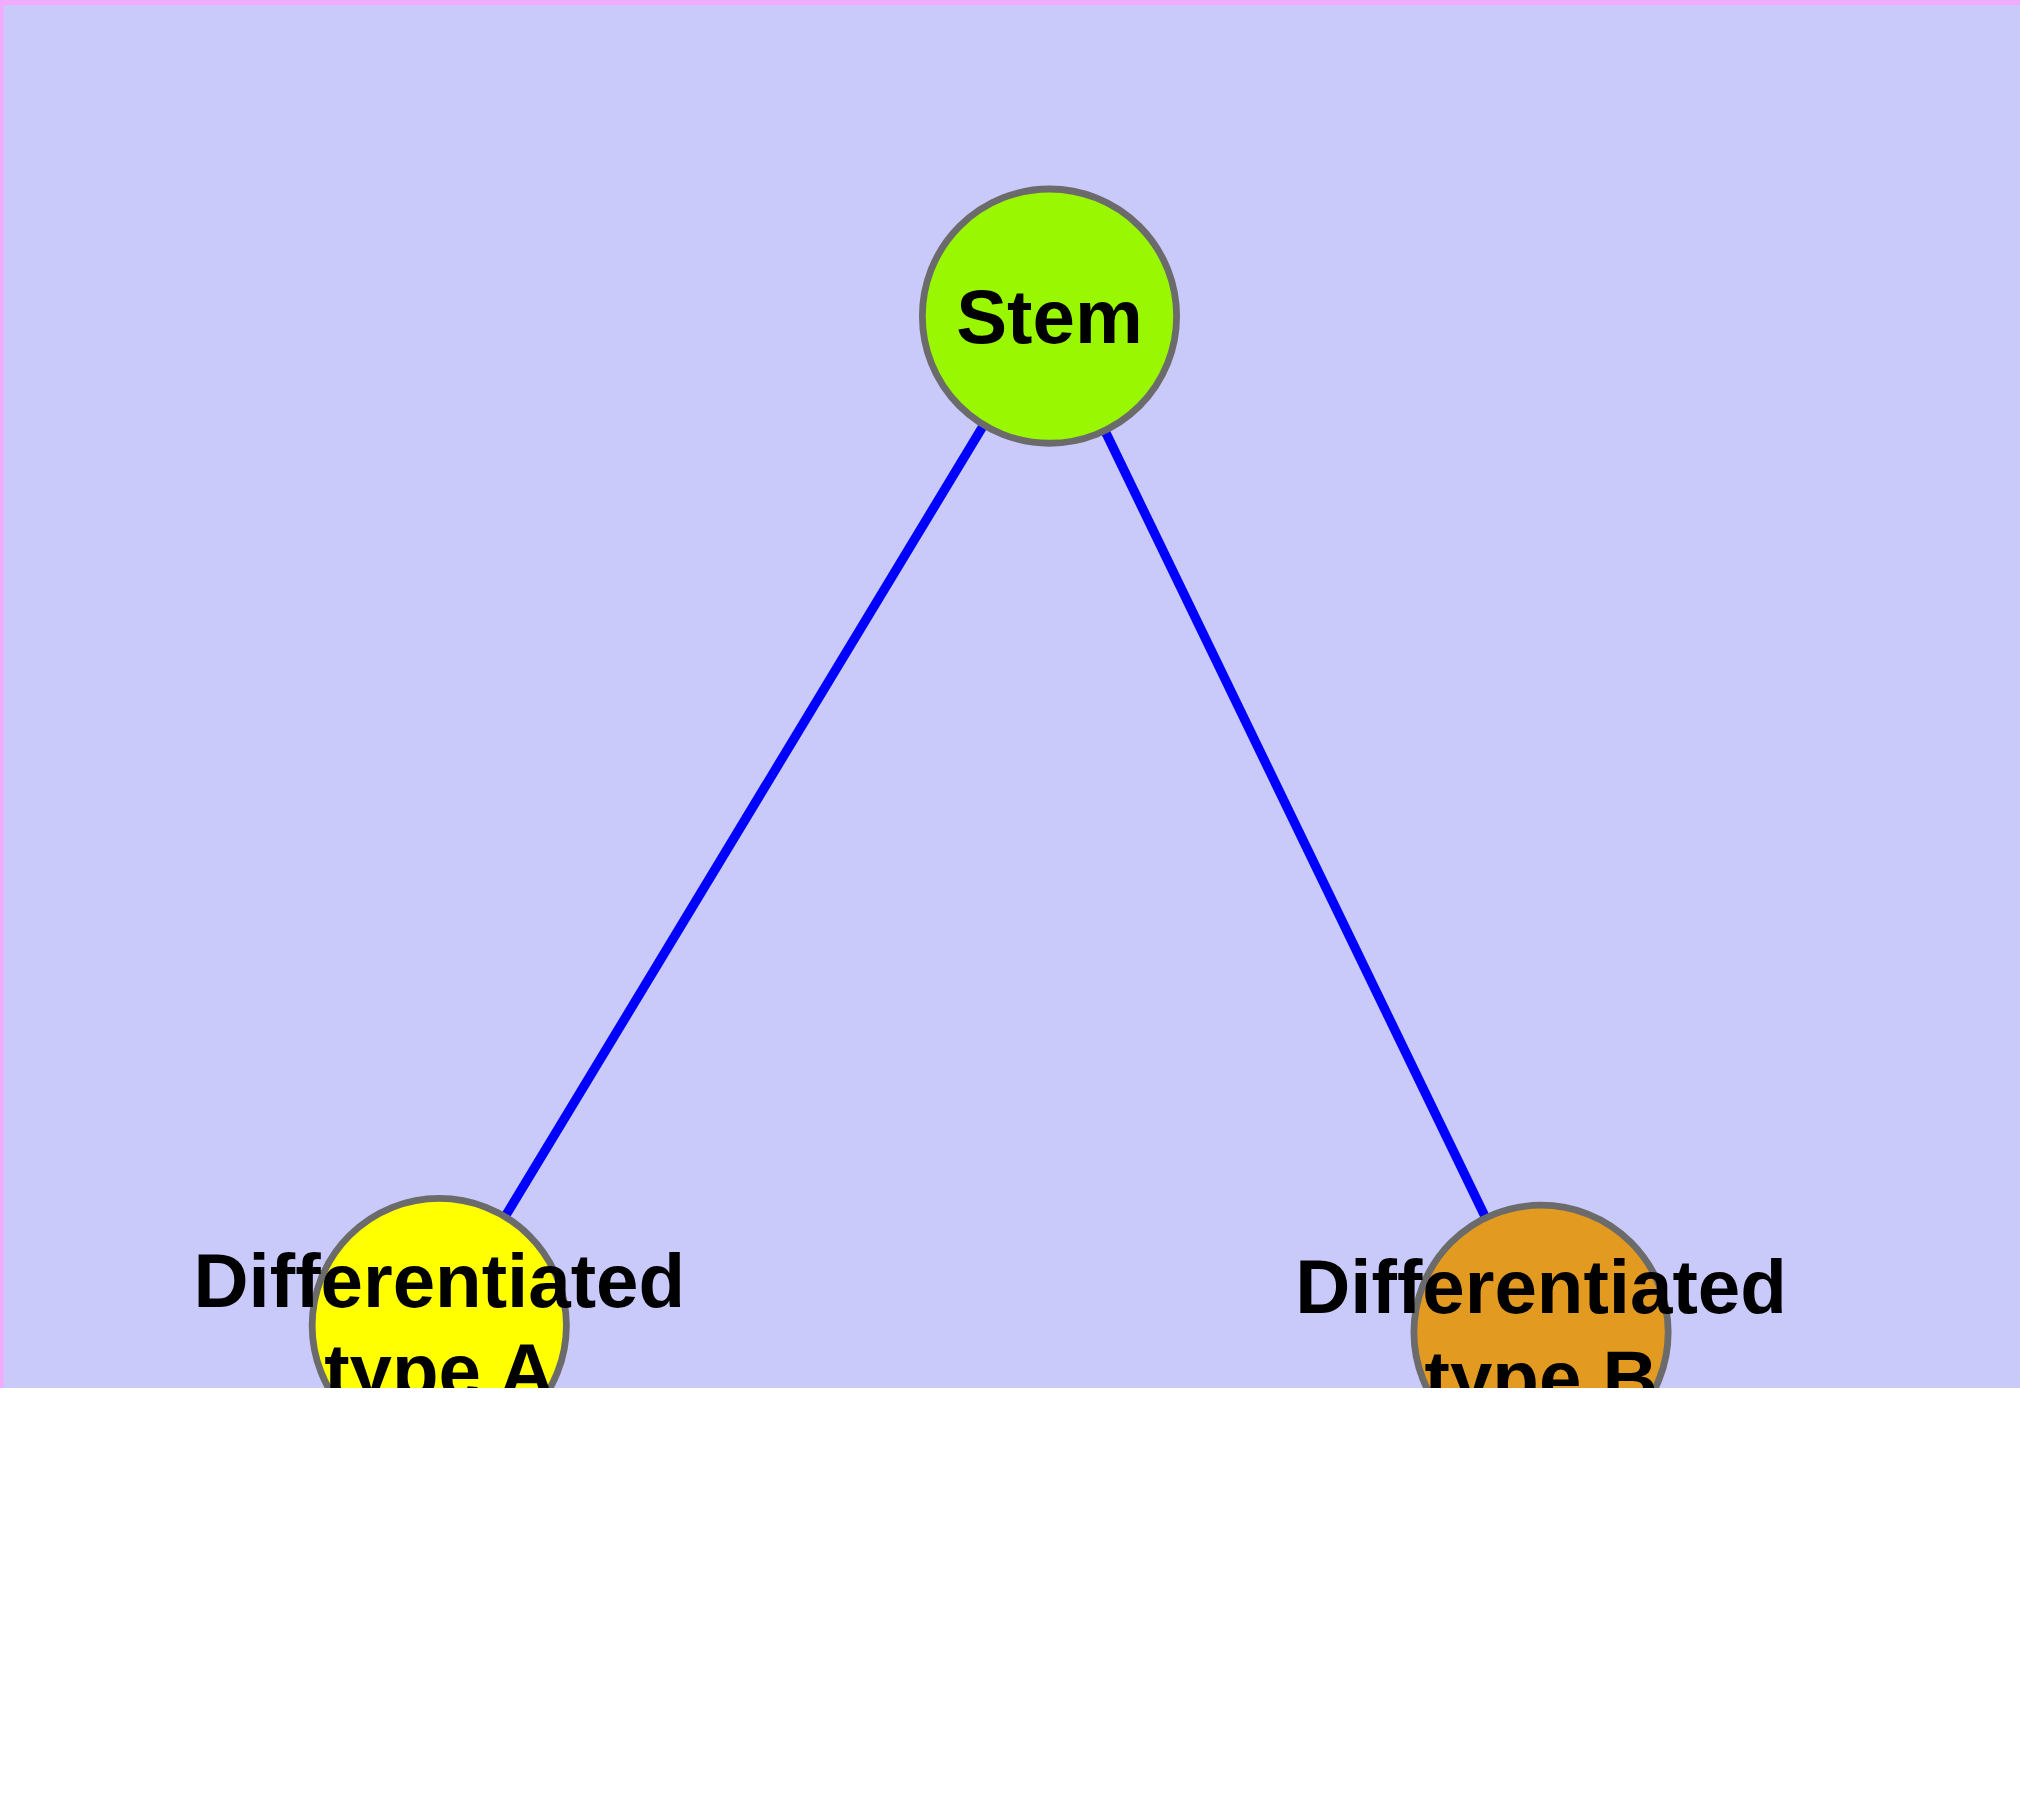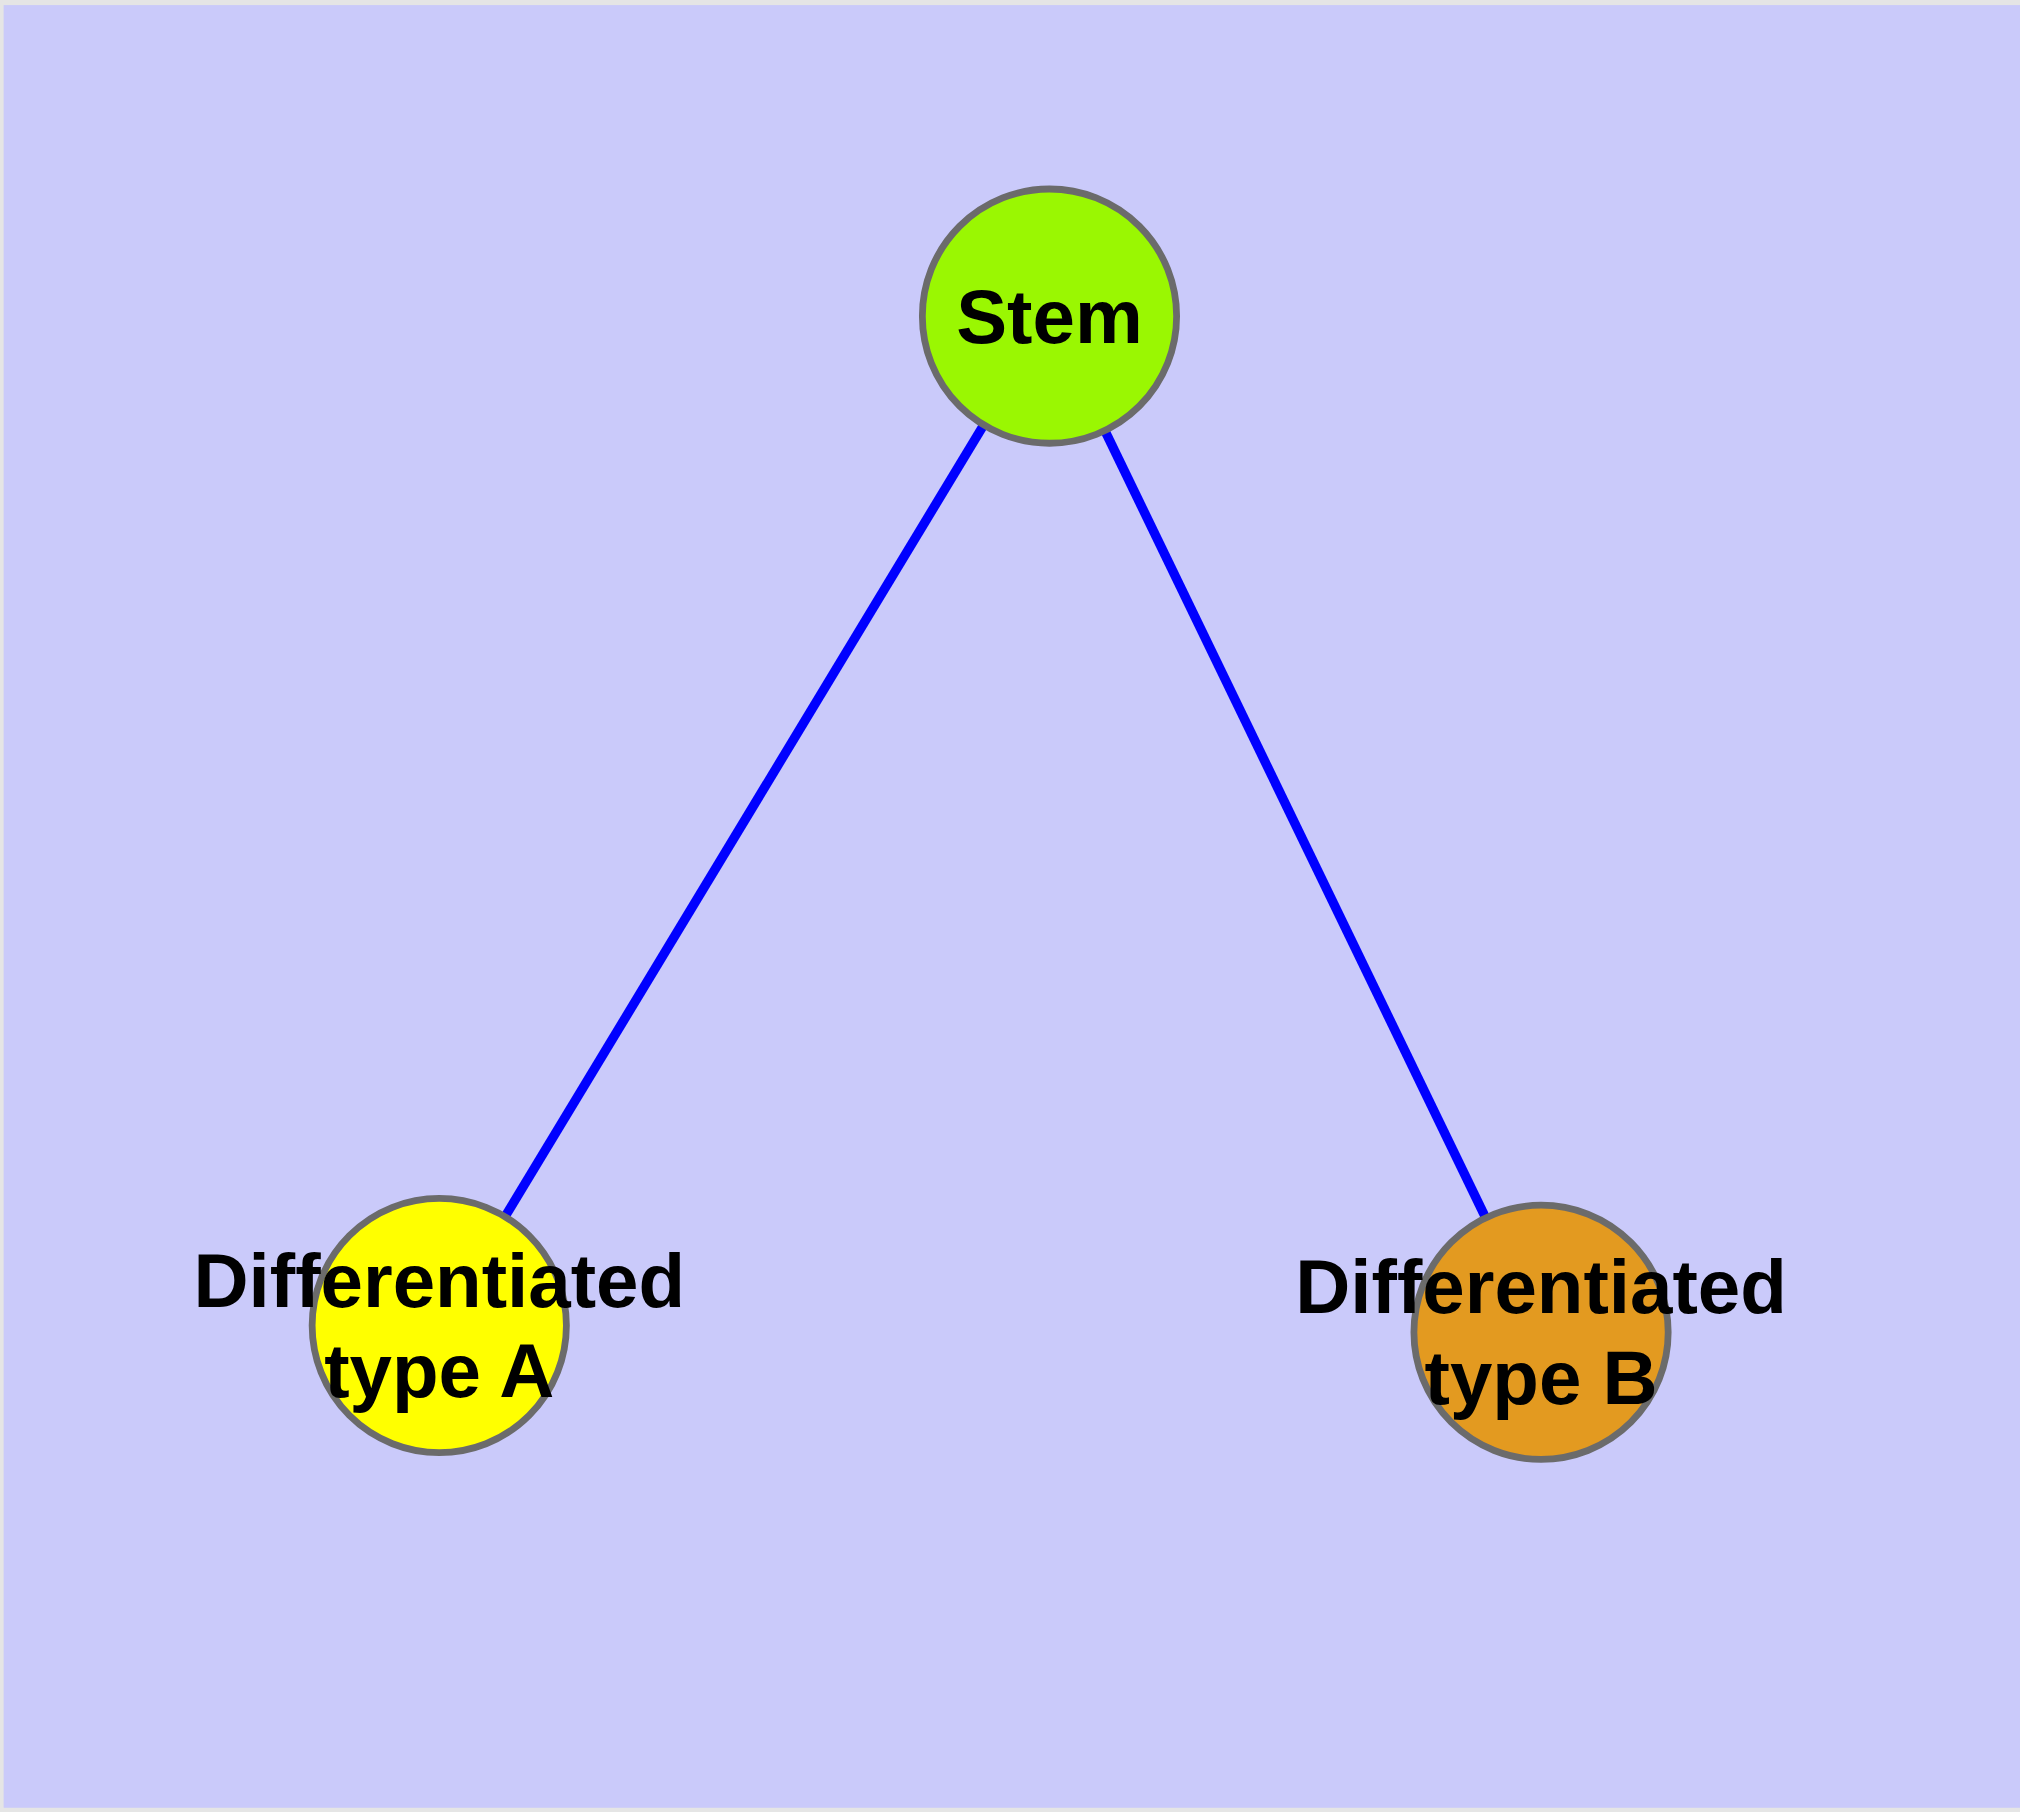--- a/index.html
+++ b/index.html
@@ -3,22 +3,22 @@
 <meta charset="utf-8">
 <style>
   html, body {
     margin: 0;
     padding: 0;
     background: #ffffff;
   }
   .frame {
     position: relative;
     width: 2021px;
-    height: 1812px;
-    background: #e5e5e5;
+    height: 1388px;
+    background: #f0abfc;
     overflow: hidden;
   }
   svg { display: block; }
   .edge {
     stroke-width: 11px;
     stroke-linecap: butt;
   }
   .node {
     stroke-width: 8px;
   }

